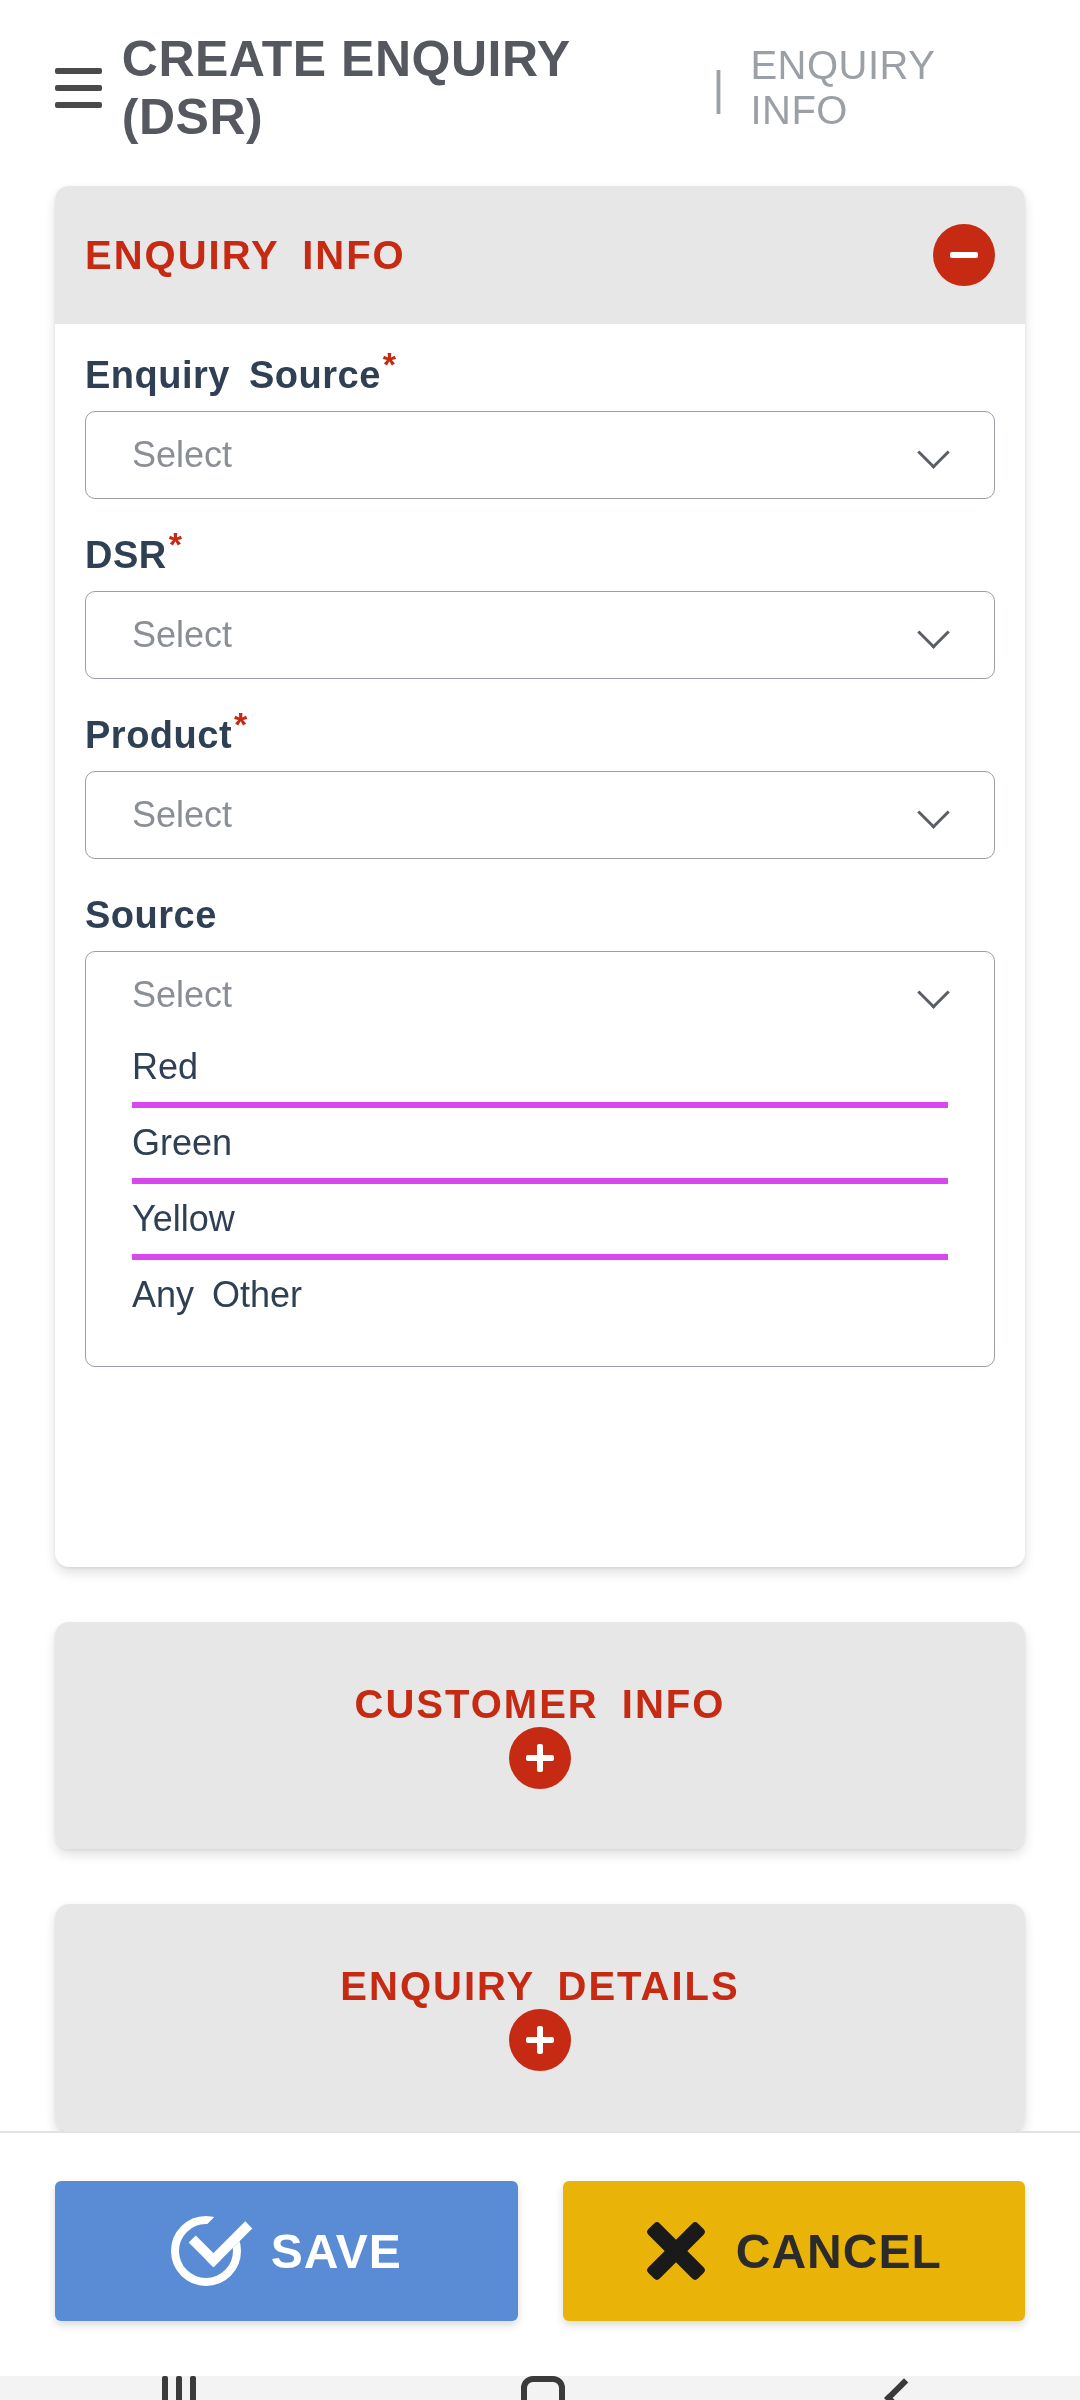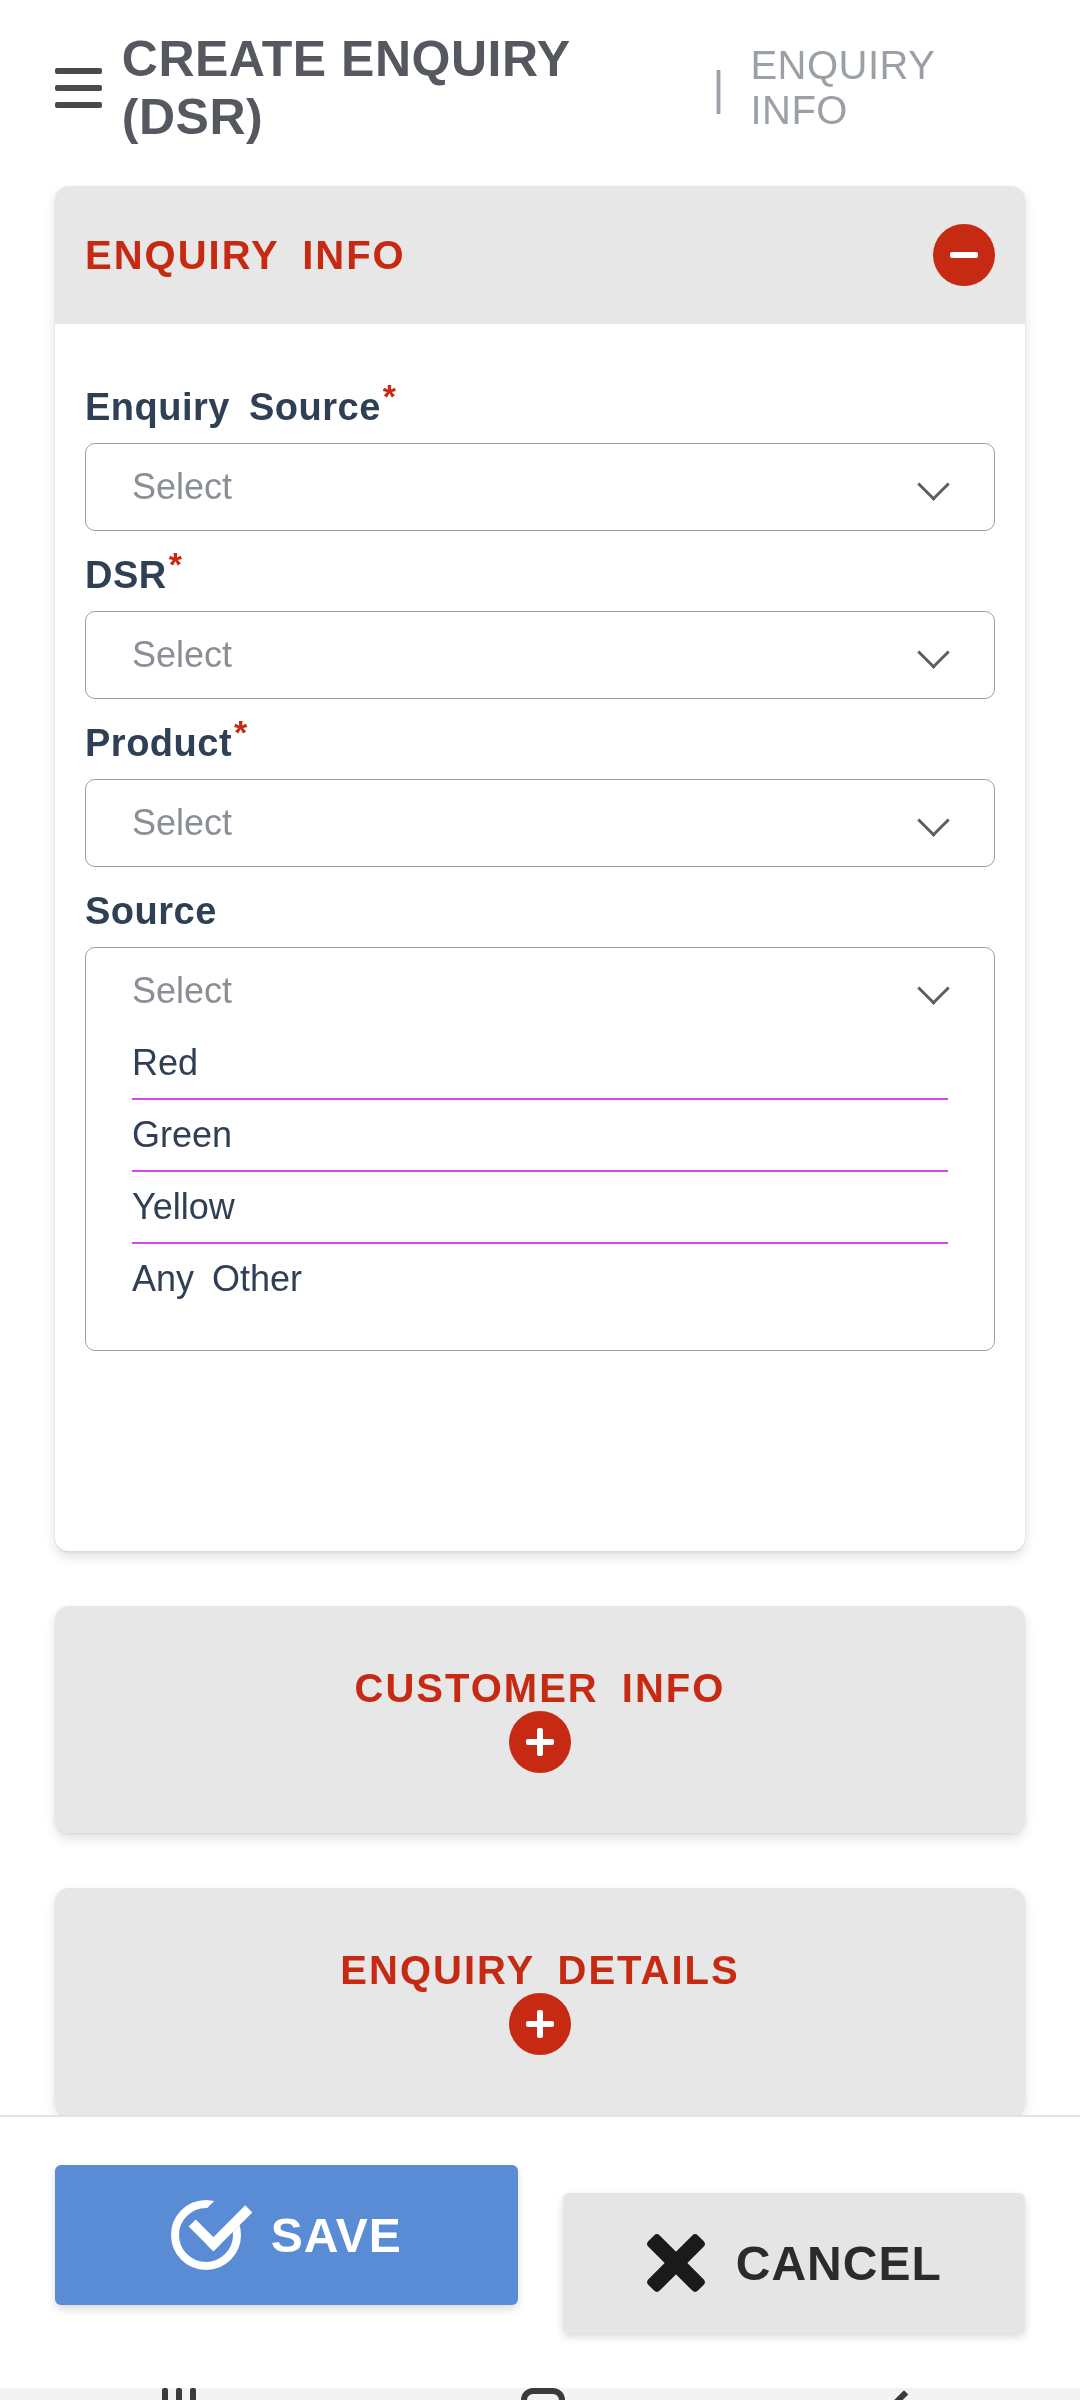--- a/index.html
+++ b/index.html
@@ -76,21 +76,21 @@
     position: relative; width: 28px; height: 28px;
   }
   .circle-btn .plus::before, .circle-btn .plus::after {
     content:""; position:absolute; background:#fff; border-radius:2px;
   }
   .circle-btn .plus::before { left:0; top:11px; width:28px; height:6px; }
   .circle-btn .plus::after  { top:0; left:11px; height:28px; width:6px; }
 
   .card-body {
     padding: 30px 30px 200px 30px;
-    display: flex; flex-direction: column; gap: 23px; margin-top: 32px;
+    display: flex; flex-direction: column; gap: 35px;
   }
 
   .field-label {
     font-size: 38px; font-weight: 600; color: #2f4055; letter-spacing: 0.5px;
     word-spacing: 8px;
     position: relative; display: inline-block;
   }
   .required::after {
     content: "*"; color: #c62a12; font-size: 34px; position: relative; top: -12px; left: 2px;
   }
@@ -119,39 +119,39 @@
     border-radius: 10px;
     padding: 22px 46px 36px 46px;
     font-size: 36px; color: #8a8f96;
   }
   .select-expanded .sel-row {
     display:flex; justify-content:space-between; align-items:center;
     padding-bottom: 16px;
   }
   .opt {
     font-size: 36px; color: #2f4055; padding: 14px 0;
-    border-bottom: 2px solid #d946ef;
+    border-bottom: 6px solid #d946ef;
     word-spacing: 8px;
   }
   .opt:last-child { border-bottom: none; }
 
   
   .footer-bar {
     border-top: 2px solid #e2e2e2;
     padding: 48px 55px 55px 55px;
     display: flex; gap: 45px;
     background: #fff;
   }
   .btn {
     flex:1; border-radius: 6px; height: 140px;
     display:flex; align-items:center; justify-content:center; gap: 30px;
     font-size: 48px; font-weight: 700; letter-spacing: 1px;
   }
   .btn-primary { background: #5a8cd6; color: #fff; box-shadow: 0 4px 8px rgba(0,0,0,0.15); }
-  .btn-secondary { background: #e5e5e5; color: #2b2b2b; box-shadow: 0 4px 8px rgba(0,0,0,0.15); margin-top: 28px; }
+  .btn-secondary { background: #eab308; color: #2b2b2b; box-shadow: 0 4px 8px rgba(0,0,0,0.15); }
 
   .check-icon {
     width: 70px; height: 70px; border: 8px solid #fff; border-radius: 50%; position: relative;
   }
   .check-icon::after {
     content:""; position:absolute; width: 45px; height: 25px;
     border-left:10px solid #fff; border-bottom:10px solid #fff;
     transform: rotate(-45deg); left: 14px; top: -6px;
     background: #5a8cd6;
   }

